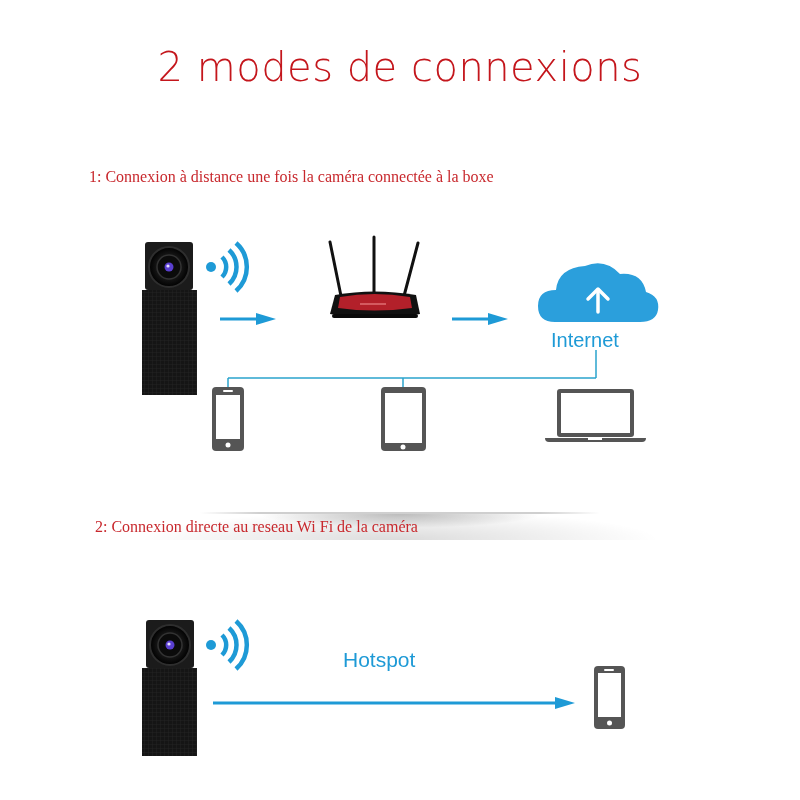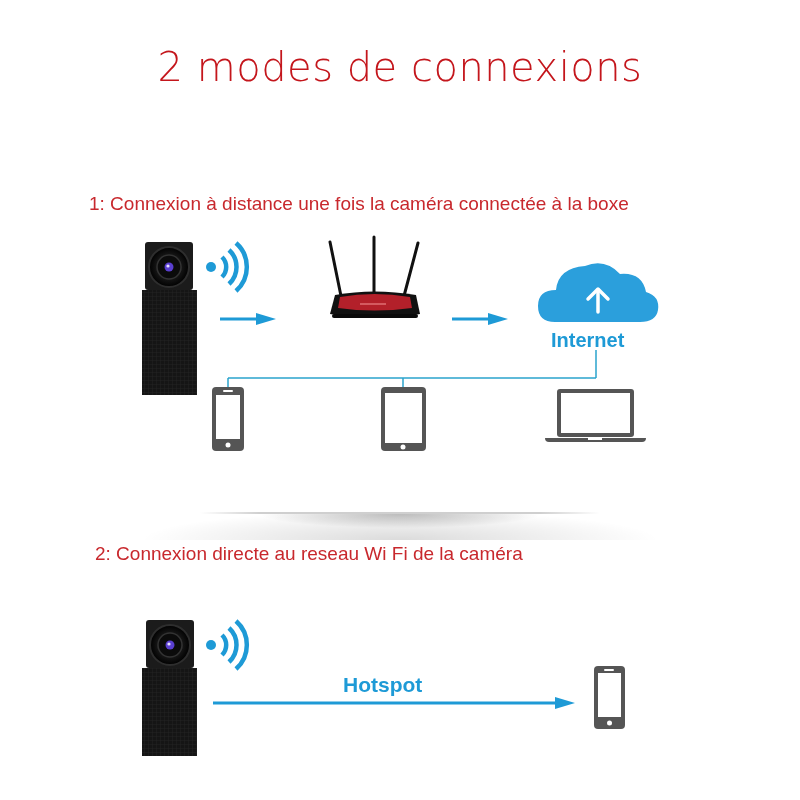--- a/index.html
+++ b/index.html
@@ -2,23 +2,23 @@
 <html><head>
 <meta charset="utf-8">
 <style>
   html, body { margin: 0; padding: 0; background: #ffffff; }
   body { width: 800px; height: 800px; position: relative; overflow: hidden;
          font-family: "Liberation Sans", "DejaVu Sans", sans-serif; }
   .abs { position: absolute; }
   .title { left: 0; width: 800px; top: 44px; text-align: center;
            font-family: "DejaVu Sans", sans-serif; font-weight: 300;
            font-size: 40px; color: #c4161c; letter-spacing: 0.5px; }
-  .subtitle { font-family: Liberation Sans, sans-serif; font-size: 19px;
-              color: #c8282d; font-weight: normal; margin-top: 25px; }
-  .blue-label { font-family: "Liberation Sans", sans-serif; font-weight: bold;
+  .subtitle { font-family: Liberation Serif, serif; font-size: 16px;
+              color: #c8282d; font-weight: normal; }
+  .blue-label { font-family: "Liberation Sans", sans-serif; font-weight: normal;
                 color: #1e9ad6; font-size: 21px; }
   .divider-shadow { left: 30px; top: 470px; width: 740px; height: 70px;
     background: radial-gradient(ellipse 50% 60% at 50% 100%, rgba(0,0,0,0.14), rgba(0,0,0,0) 70%); }
   .divider-line { left: 200px; top: 512px; width: 400px; height: 2px;
     background: linear-gradient(to right, rgba(200,200,200,0), #cfcfcf 15%, #cfcfcf 85%, rgba(200,200,200,0)); }
   .divider-under { left: 200px; top: 514px; width: 400px; height: 20px;
     background: radial-gradient(ellipse 50% 100% at 50% 0%, rgba(0,0,0,0.25), rgba(0,0,0,0) 70%); }
 </style>
 </head>
 <body>
@@ -153,13 +153,13 @@
   </g>
 
   <g>
     <rect x="594" y="666" width="31" height="63" rx="4" fill="#555"></rect>
     <rect x="598" y="673" width="23" height="44" fill="#fff"></rect>
     <rect x="604" y="669" width="10" height="2" rx="1" fill="#fff"></rect>
     <circle cx="609.5" cy="723" r="2.5" fill="#fff"></circle>
   </g>
 </svg>
 
-<div class="abs blue-label" style="left:343px; top:673px;">Hotspot</div>
+<div class="abs blue-label" style="left:343px; top:648px;">Hotspot</div>
 
 </body></html>

